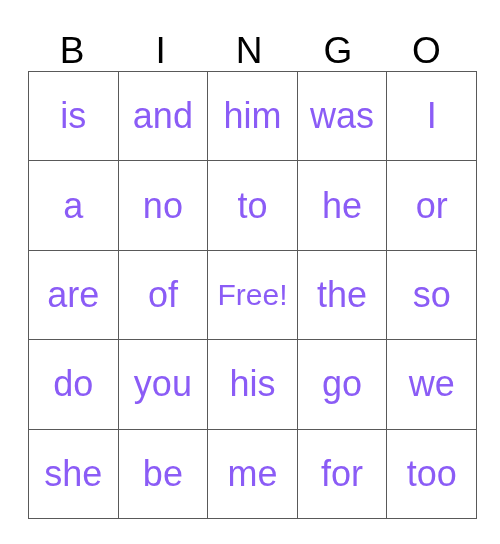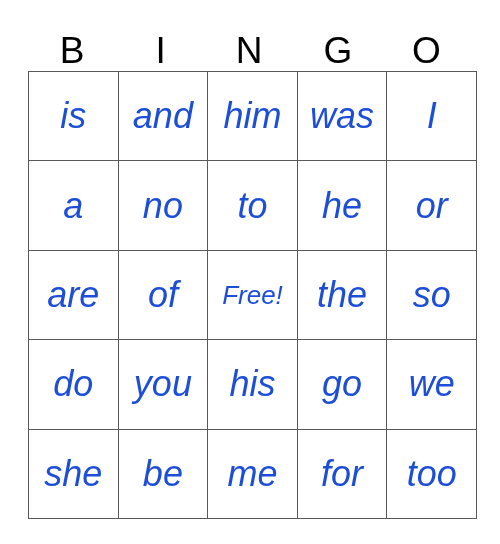--- a/index.html
+++ b/index.html
@@ -59,25 +59,24 @@
     padding: 0;
     background: #ffffff;
     overflow: hidden;
   }
   .cell-text {
     display: block;
     font-size: 36px;
     line-height: 1;
     font-weight: 400;
     white-space: nowrap;
-    color: #1d4ed8;
-    font-style: italic;
+    color: #8b5cf6;
   }
   .cell-text.free {
-    font-size: 26px;
+    font-size: 30px;
   }
 </style>
 </head>
 <body>
 
 <div id="bingo-card">
 
   <div class="header-row">
     <div class="header-cell">B</div>
     <div class="header-cell">I</div>

